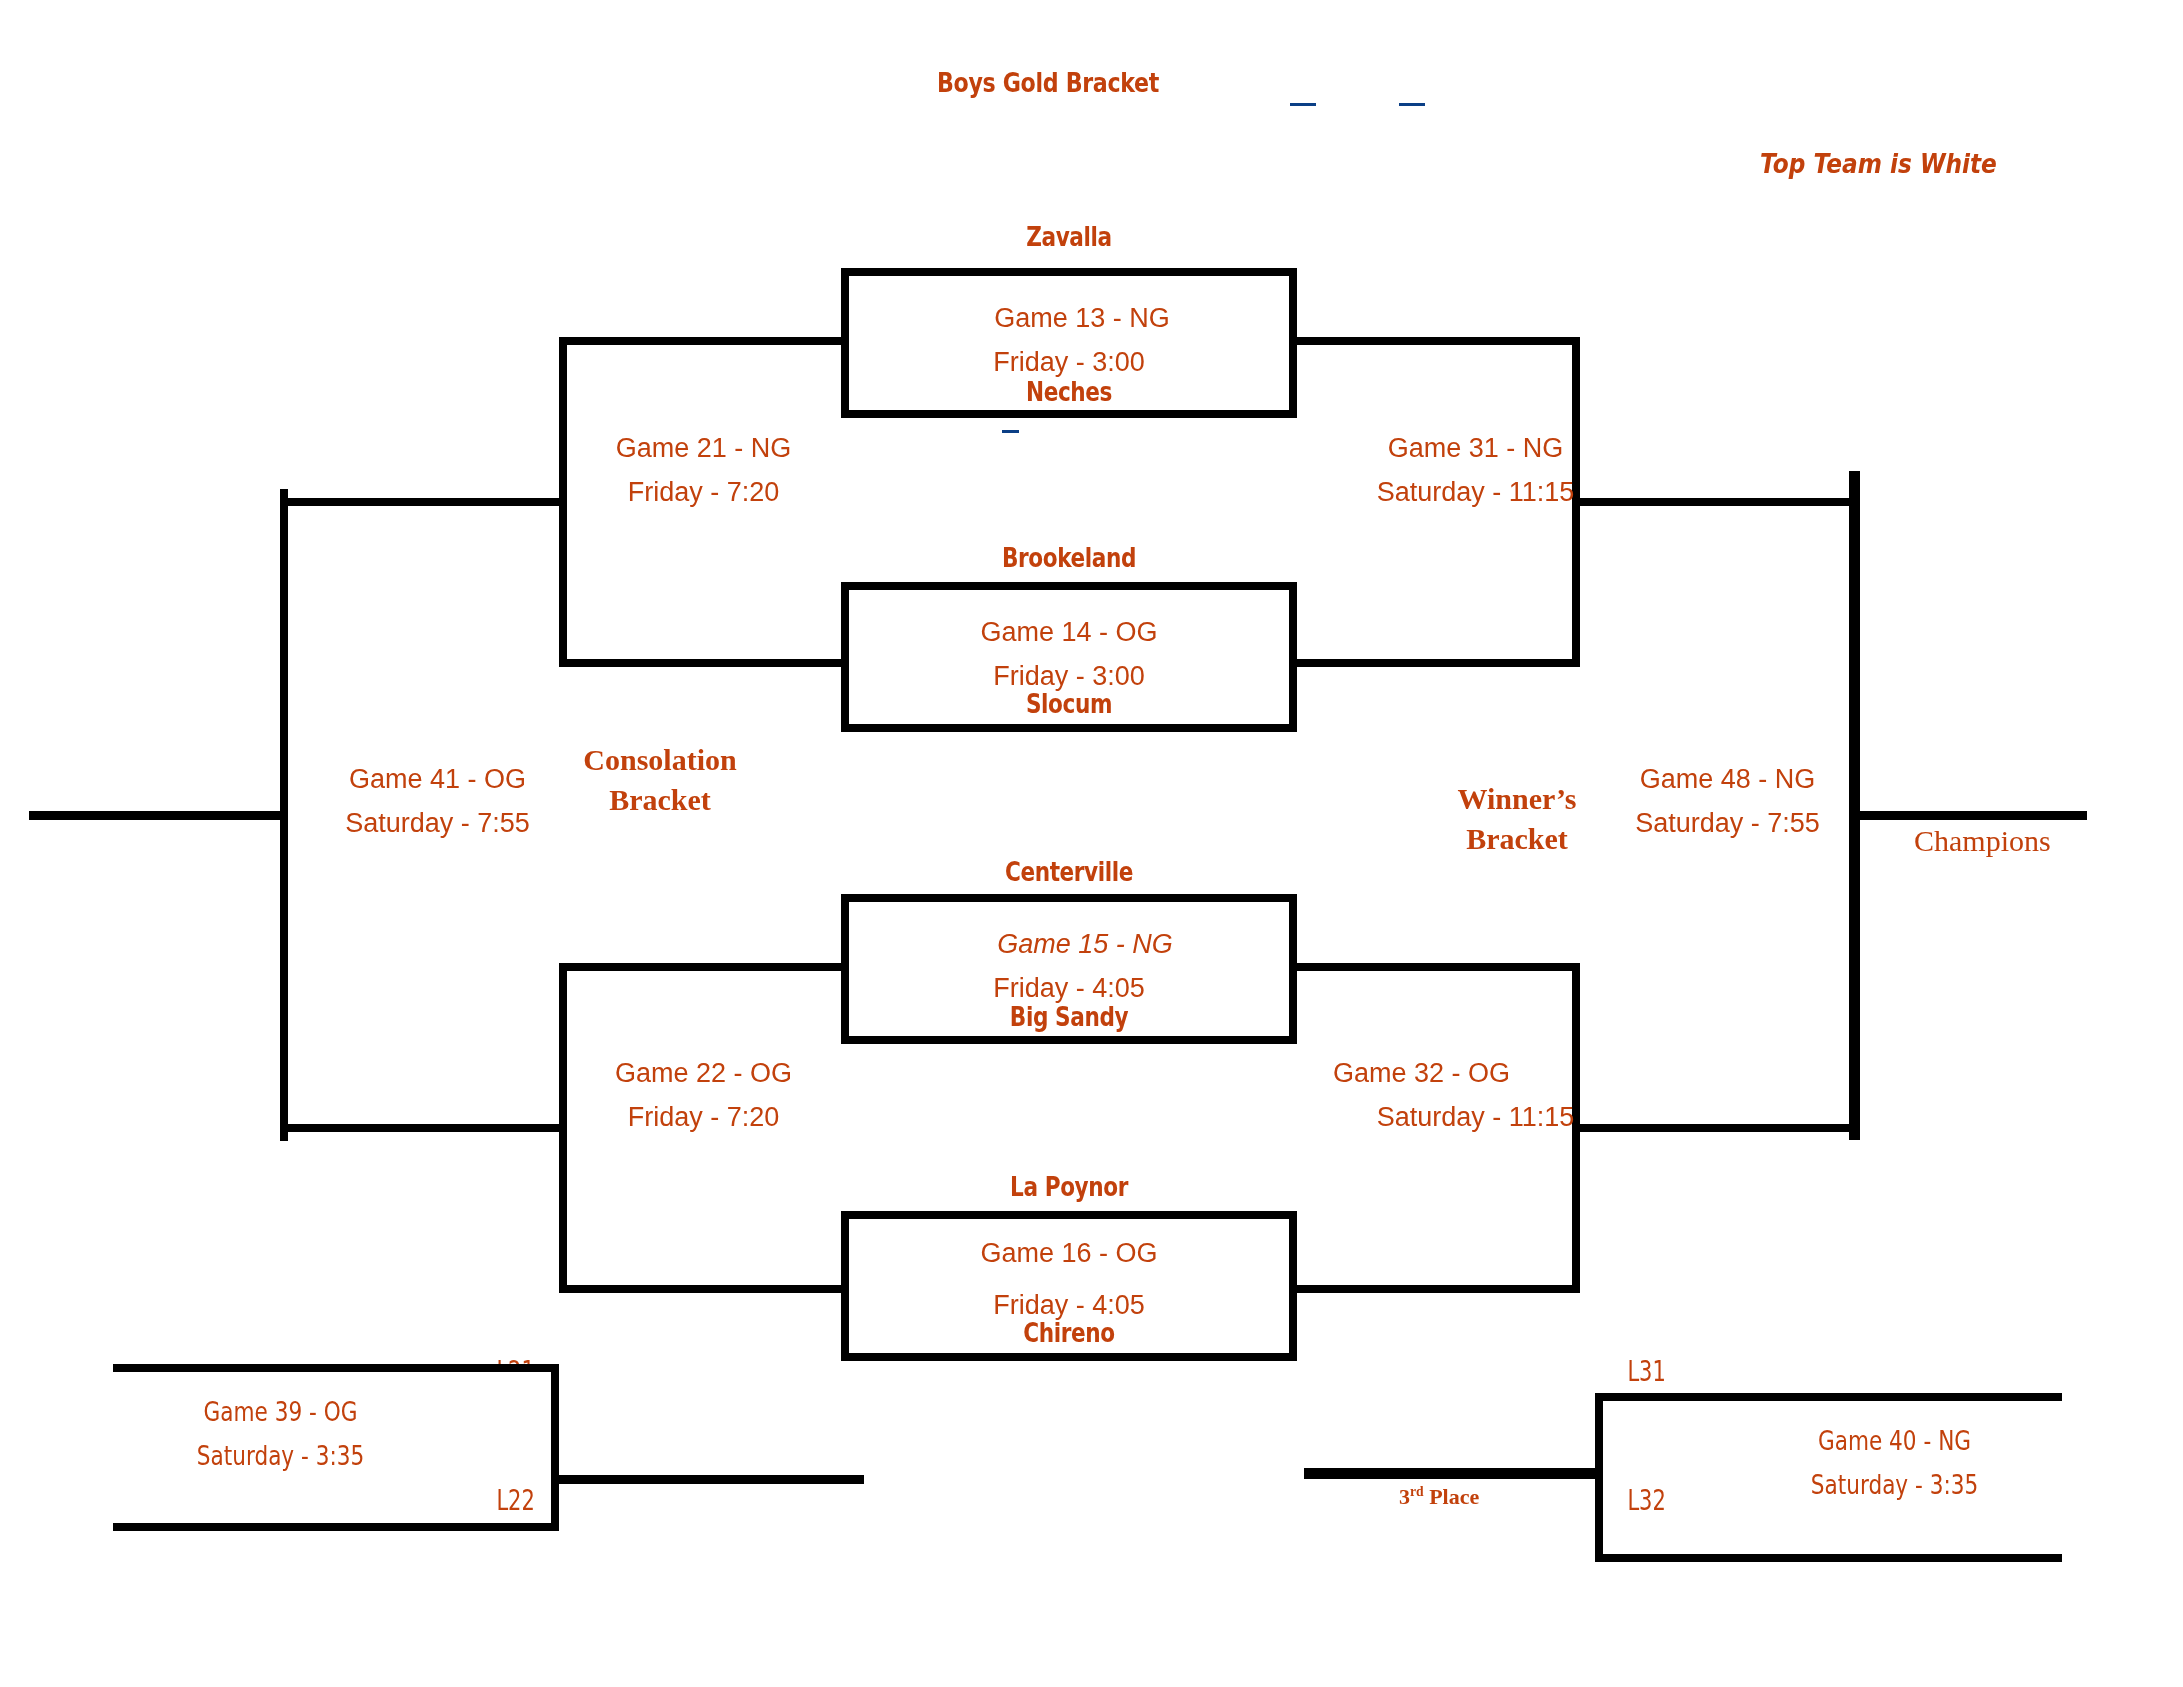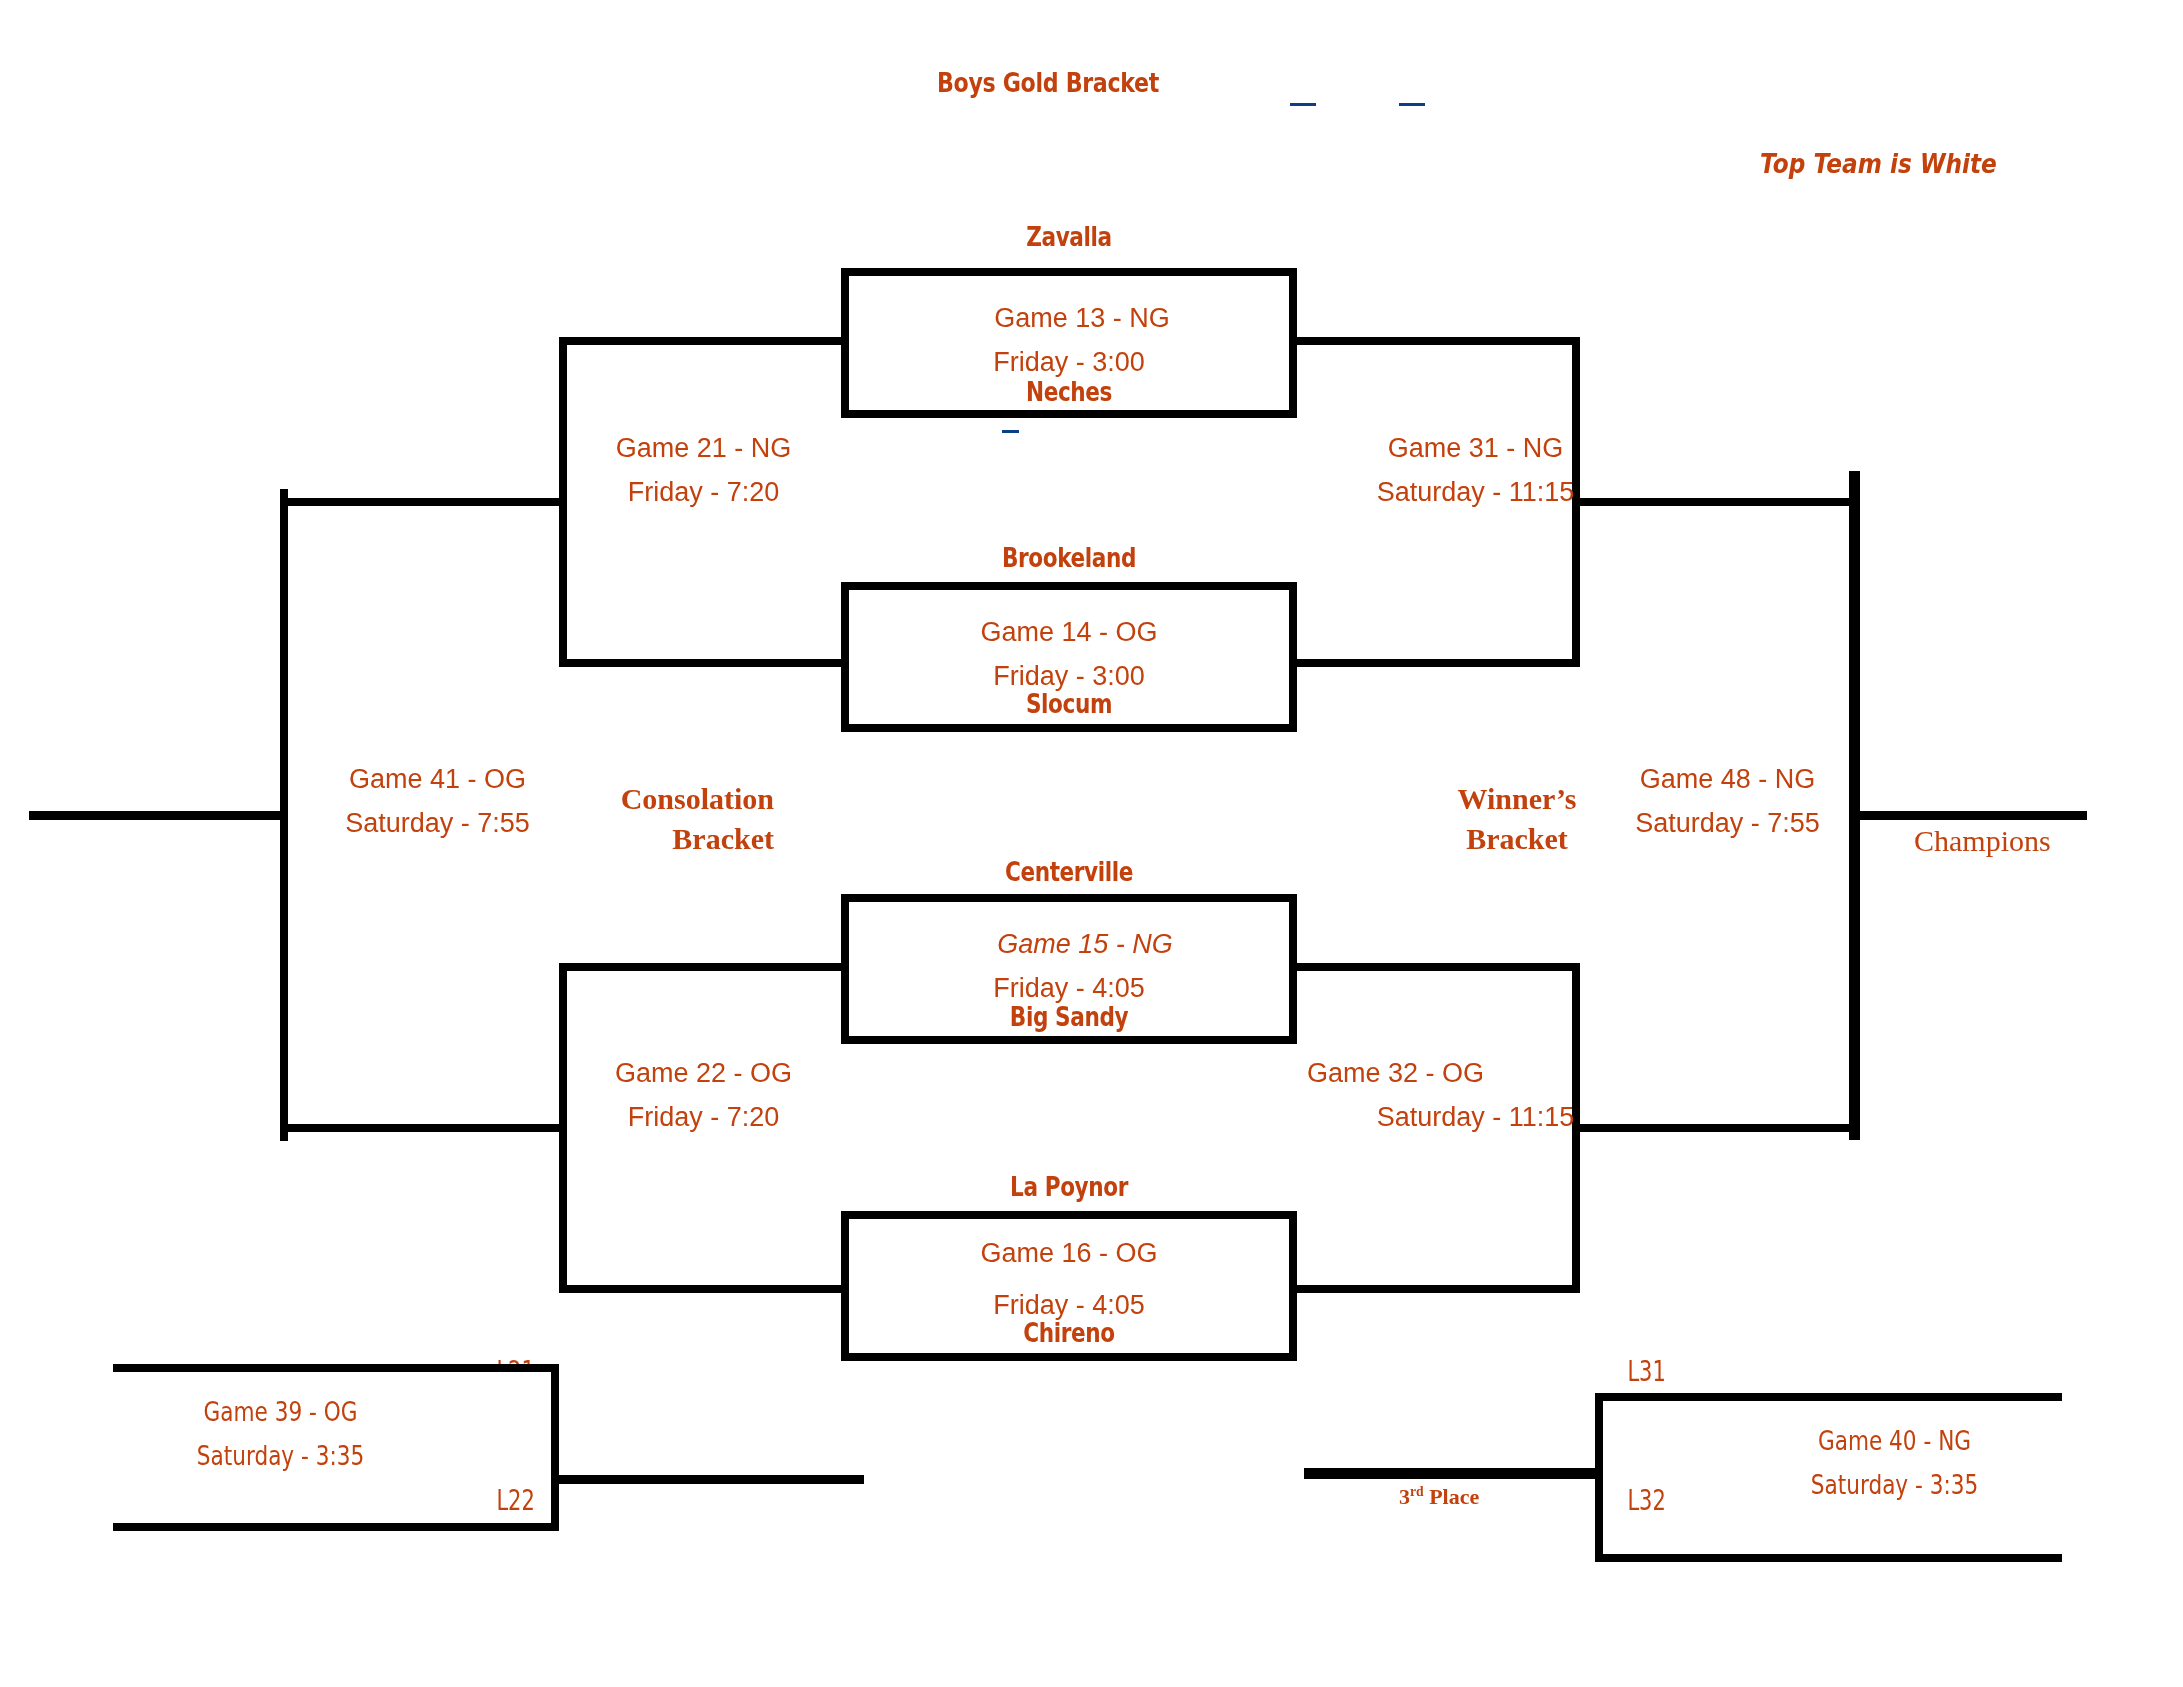--- a/index.html
+++ b/index.html
@@ -199,29 +199,29 @@
   <div class="gameinfo abs" style="left:578px; top:1051px; width:251px;">Game 22 - OG</div>
   <div class="gameinfo abs" style="left:578px; top:1095px; width:251px;">Friday - 7:20</div>
 
   <div class="conn-left" style="left:1293px; top:337px; width:287px; height:330px;"></div>
   <div class="hline" style="left:1572px; top:498px; width:287px; height:8.4px;"></div>
   <div class="gameinfo abs" style="left:1350px; top:426px; width:251px;">Game 31 - NG</div>
   <div class="gameinfo abs" style="left:1350px; top:470px; width:251px;">Saturday - 11:15</div>
 
   <div class="conn-left" style="left:1293px; top:963px; width:287px; height:330px;"></div>
   <div class="hline" style="left:1572px; top:1124px; width:287px; height:8.4px;"></div>
-  <div class="gameinfo abs" style="left:1270px; top:1051px; width:251px;">Game 32 - OG</div>
+  <div class="gameinfo abs" style="left:1296px; top:1051px; width:251px;">Game 32 - OG</div>
   <div class="gameinfo abs" style="left:1350px; top:1095px; width:251px;">Saturday - 11:15</div>
 
   <div class="vline" style="left:280px; top:489px; width:8.4px; height:652px;"></div>
   <div class="hline" style="left:29px; top:811px; width:257px; height:9px;"></div>
   <div class="gameinfo abs" style="left:312px; top:757px; width:251px;">Game 41 - OG</div>
   <div class="gameinfo abs" style="left:312px; top:801px; width:251px;">Saturday - 7:55</div>
 
-  <div class="serif-bold abs" style="left:546px; top:779px; width:228px;text-align:right;">
+  <div class="serif-bold abs" style="left:546px; top:740px; width:228px;">
     <div>Consolation</div>
     <div>Bracket</div>
   </div>
 
   <div class="vline" style="left:1849px; top:471px; width:10.6px; height:669px;"></div>
   <div class="hline" style="left:1859px; top:811px; width:228px; height:9px;"></div>
   <div class="gameinfo abs" style="left:1602px; top:757px; width:251px;">Game 48 - NG</div>
   <div class="gameinfo abs" style="left:1602px; top:801px; width:251px;">Saturday - 7:55</div>
 
   <div class="serif-bold abs" style="left:1422px; top:779px; width:190px;">

